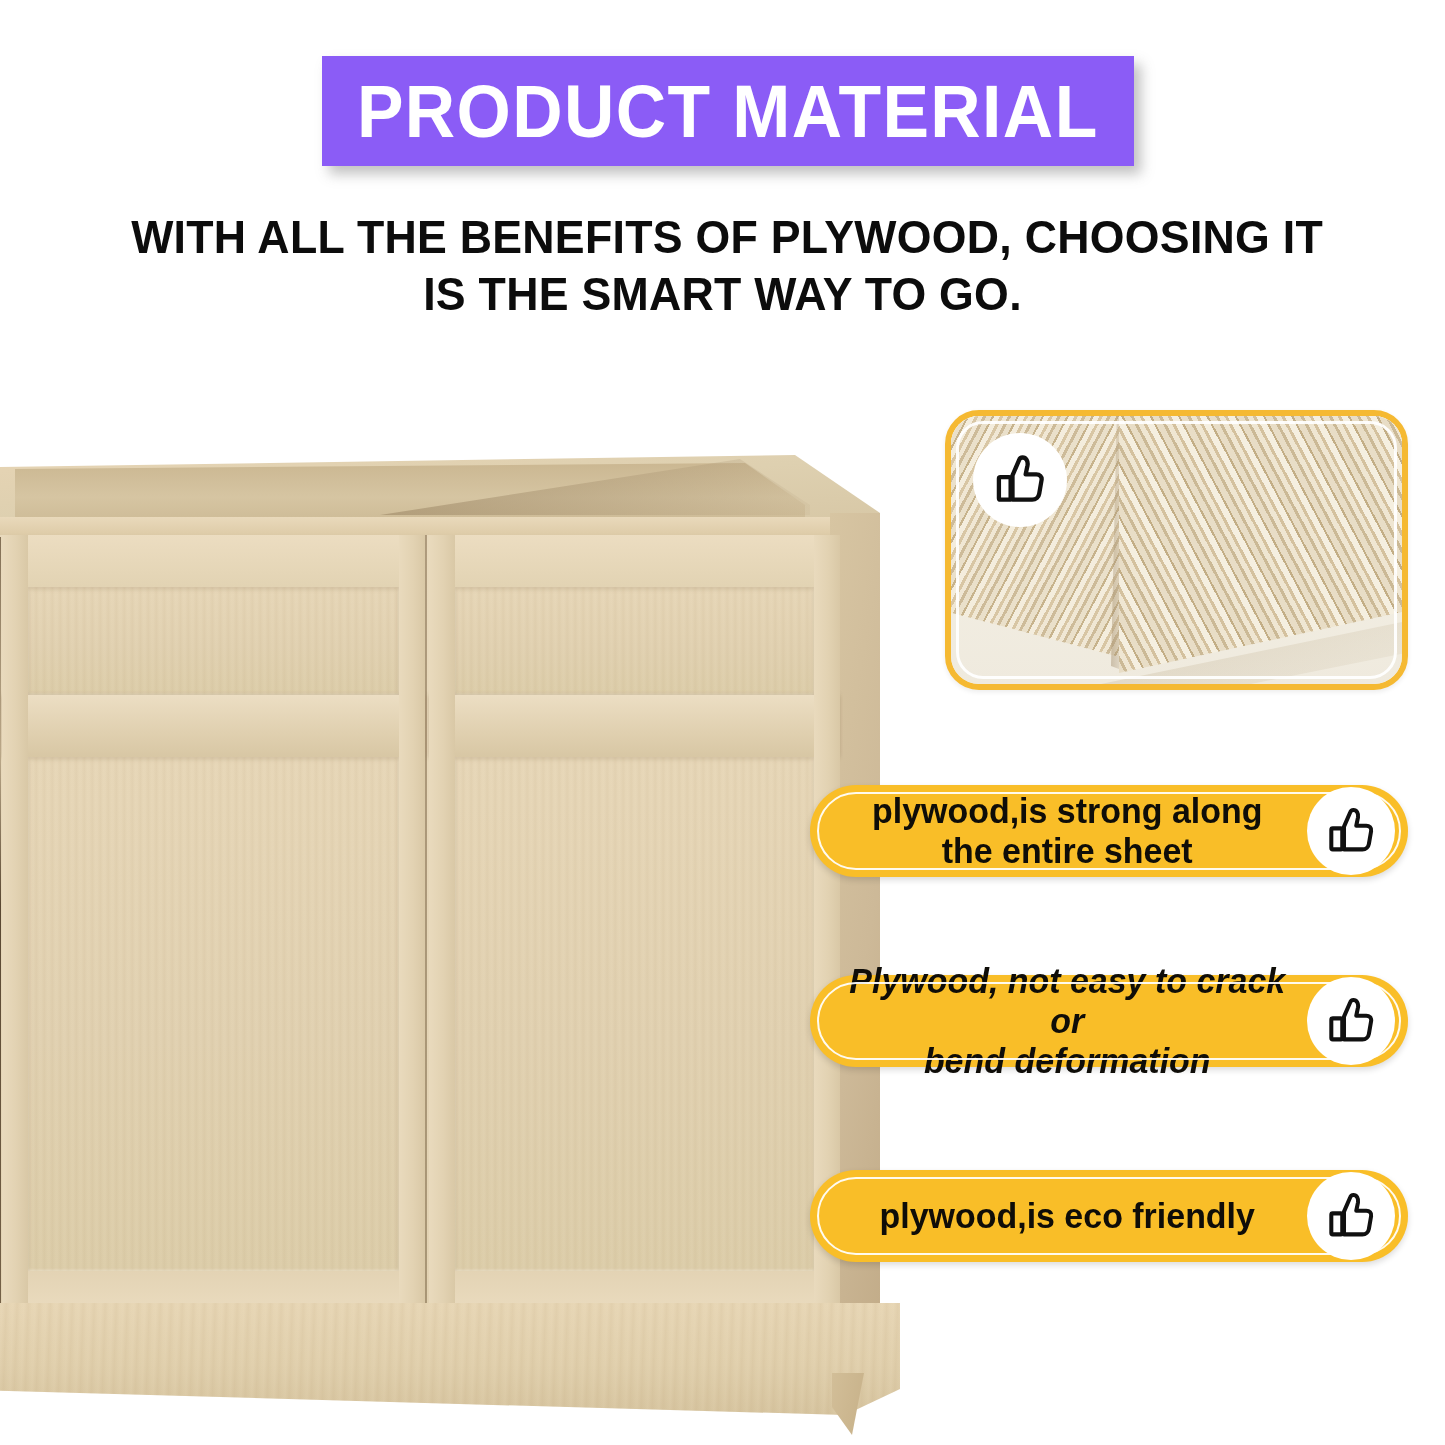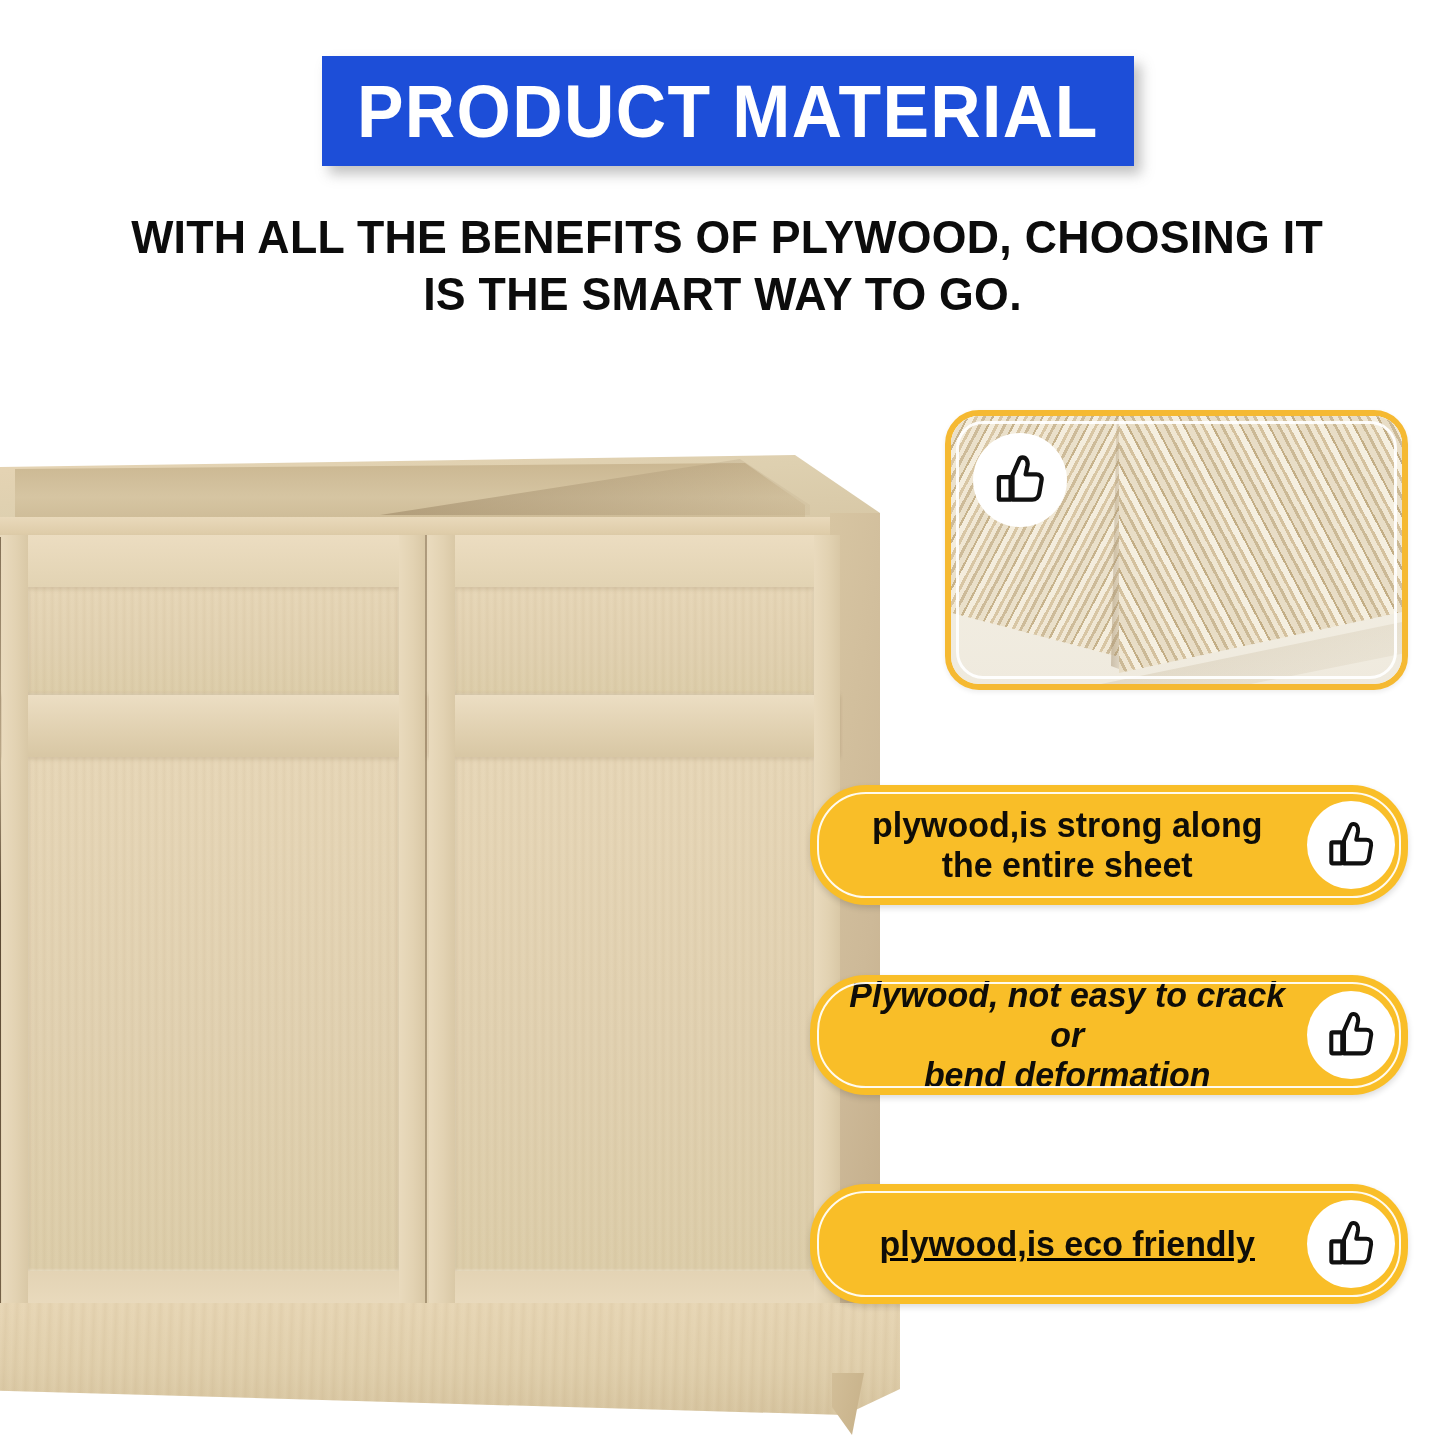--- a/index.html
+++ b/index.html
@@ -15,21 +15,21 @@
     position:relative;
     width:1445px; height:1445px;
     background:#ffffff;
   }
 
   
   .title-banner {
     position:absolute;
     left:322px; top:56px;
     width:812px; height:110px;
-    background:#1d4ed8;
+    background:#8b5cf6;
     box-shadow:7px 8px 12px rgba(120,120,120,0.45);
     display:flex; align-items:center; justify-content:center;
   }
   .title-banner .title-text {
     color:#ffffff;
     font-family:"Liberation Sans Narrow","Liberation Sans",sans-serif;
     font-weight:bold;
     font-size:75px;
     letter-spacing:1.5px;
     transform:scaleX(0.93);
@@ -260,21 +260,21 @@
   }
 
   
   .badges {
     position:absolute;
     left:810px; top:785px;
     width:600px; height:500px;
   }
   .badge {
     position:absolute;
-    left:0; width:598px; height:120px;
+    left:0; width:598px; height:92px;
     background:#F9BE28;
     border-radius:56px;
     box-shadow:0 3px 6px rgba(0,0,0,0.14);
     display:flex; align-items:center;
   }
   .badge .badge-ring {
     position:absolute; left:7px; top:7px; right:7px; bottom:7px;
     border:2.5px solid rgba(255,255,255,0.93);
     border-radius:49px;
     pointer-events:none;
@@ -291,21 +291,21 @@
     transform:scaleX(0.97);
   }
   .badge .thumb-circle {
     width:88px; height:88px;
     margin-right:13px;
     flex:0 0 auto;
     z-index:3;
   }
   .badge.b1 { top:0px; }
   .badge.b2 { top:190px;font-style:italic; }
-  .badge.b3 { top:399px;text-decoration:underline; }
+  .badge.b3 { top:385px; }
 </style>
 </head>
 <body>
 
 <div id="stage">
 
   <div class="title-banner">
     <span class="title-text">PRODUCT MATERIAL</span>
   </div>
 

